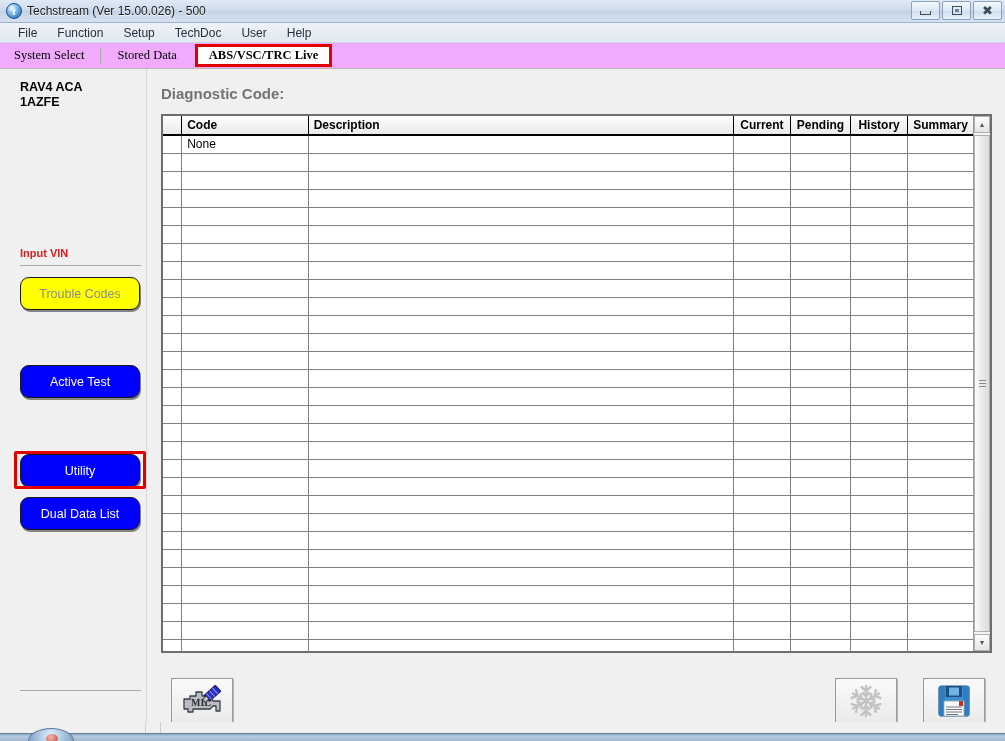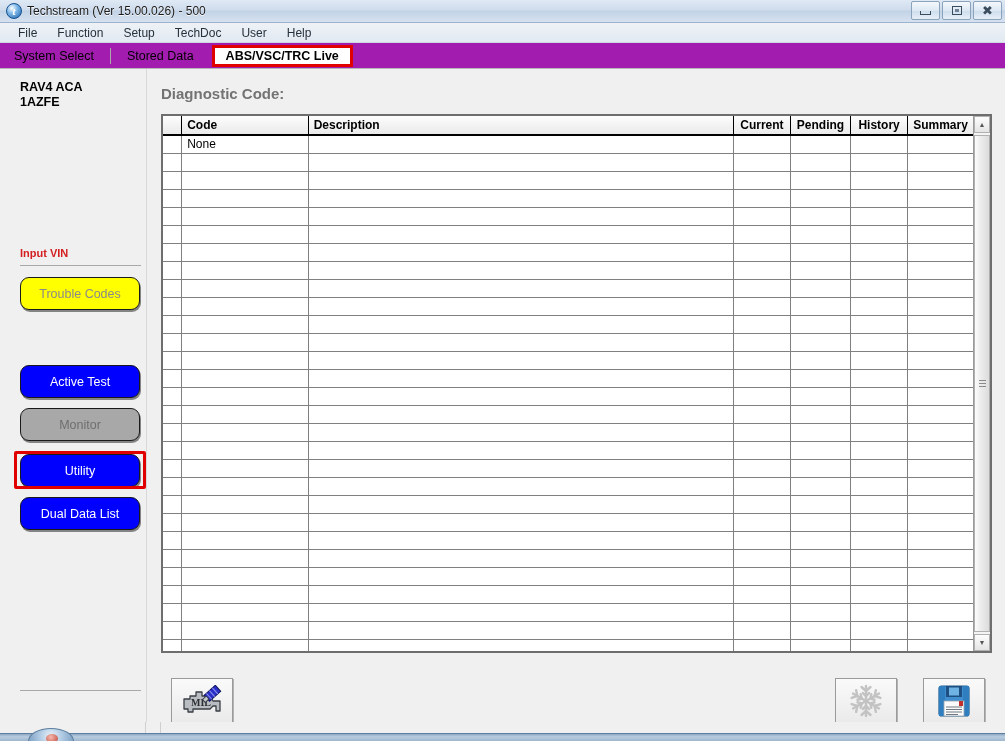--- a/index.html
+++ b/index.html
@@ -58,23 +58,23 @@
     display: flex; align-items: center; padding-left: 8px;
   }
   .menuitem {
     font-size: 12px; color: #26313b; padding: 2px 10px;
     white-space: nowrap; cursor: default;
   }
 
   
   .tabbar {
     position: absolute; left: 0; top: 43px; width: 1005px; height: 26px;
-    background: #a21caf;
+    background: #f0abfc;
     border-bottom: 1px solid #b8b8b8;
-    display: flex; align-items: center;
+    display: flex; align-items: center; font-family: Liberation Serif, serif;
   }
   .tab {
     font-size: 12.5px; color: #000; padding: 3px 14px;
     white-space: nowrap; cursor: default; position: relative;
   }
   .tab-sep { width: 1px; height: 16px; background: #a9a9a9; margin: 0 2px; }
   .tab.active {
     font-weight: bold;
     border: 3px solid #e00000;
     background: #ffffff;
@@ -266,21 +266,20 @@
 </div>
 
 <div class="sidebar">
   <div class="veh-name">RAV4 ACA
 1AZFE</div>
   <div class="input-vin">Input VIN</div>
   <div class="vin-rule"></div>
 
   <div class="sbtn yellow" style="top:208px;">Trouble Codes</div>
   <div class="sbtn blue" style="top:296px;">Active Test</div>
-  <div class="sbtn gray" style="top:339px;">Monitor</div>
   <div class="sbtn blue" style="top:385px;">Utility</div>
   <div class="sbtn blue" style="top:428px;">Dual Data List</div>
 
   <div class="utility-hl"></div>
 
   <div class="bottom-rule"></div>
   <div class="sbtn blue" style="top:660px;">Print</div>
 
 </div>
 

